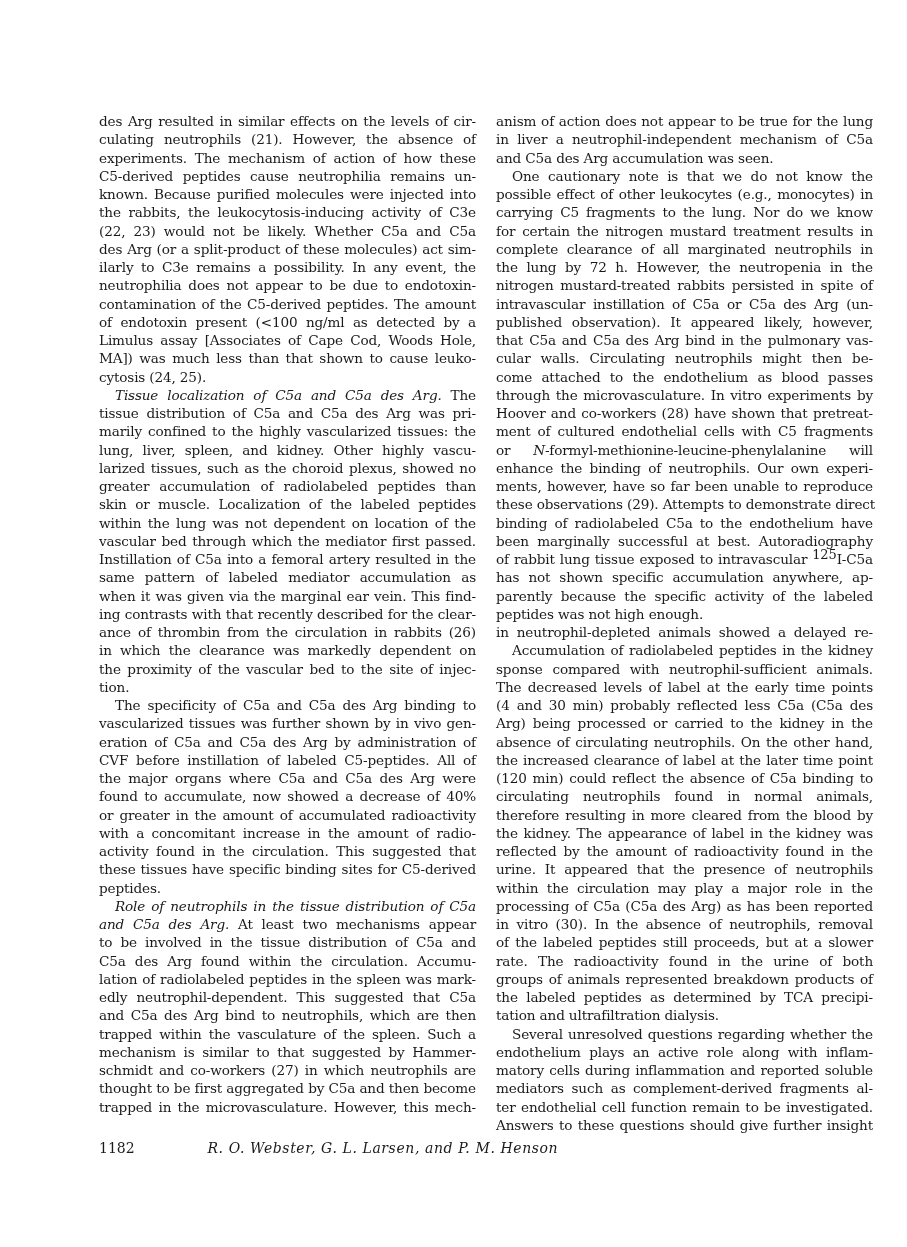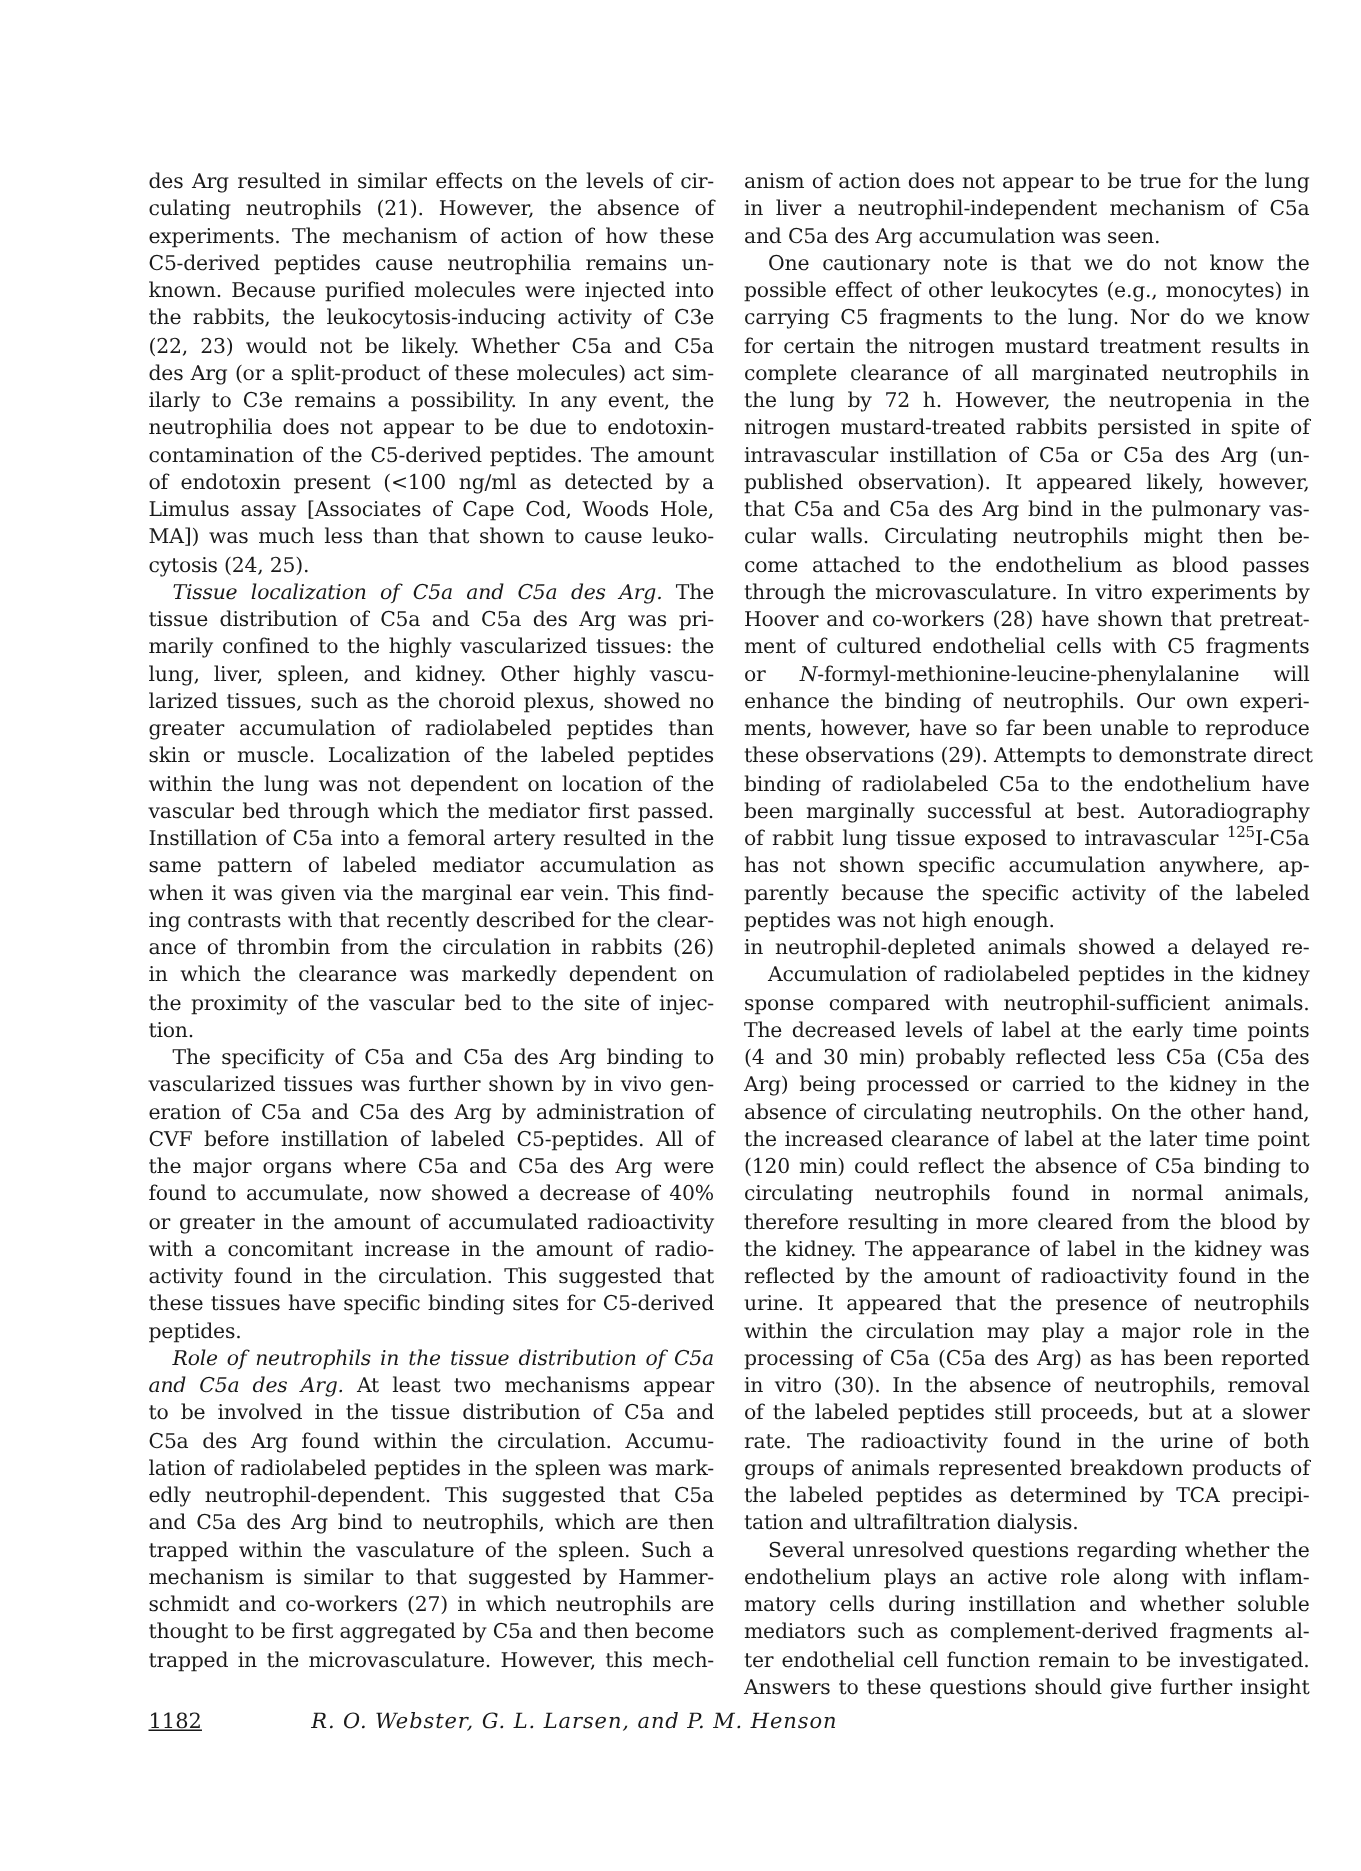--- a/index.html
+++ b/index.html
@@ -6,23 +6,23 @@
   body { width: 907px; height: 1247px; position: relative; overflow: hidden; color: #1a1a1a;
          font-family: "DejaVu Serif", "Liberation Serif", serif; }
   .col { position: absolute; top: 100px; width: 377px; margin-top: 12px; }
   #col-left { left: 99px; }
   #col-right { left: 496px; }
   .line { display: block; height: 18.25px; line-height: 18.25px; font-size: 13.6px;
           white-space: nowrap; text-align: justify; text-align-last: justify; letter-spacing: -0.15px; }
   .line.last { text-align-last: left; }
   .line.indent { padding-left: 16px; }
   .it { font-style: italic; }
-  sup { font-size: 10px; line-height: 0; vertical-align: 5px; }
+  sup { font-size: 13px; line-height: 0; vertical-align: 5px; }
   #footer { position: absolute; top: 1140px; left: 99px; font-size: 14px; white-space: nowrap; }
-  #footer .pg { display: inline-block; width: 73px; text-decoration: underline; }
+  #footer .pg { display: inline-block; width: 73px; }
   #footer .authors { font-style: italic; letter-spacing: 0.6px; margin-left: 31px; }
 </style>
 </head>
 <body>
 
 <div id="col-left" class="col">
     <div class="line"><span>des Arg resulted in similar effects on the levels of cir-</span></div>
     <div class="line"><span>culating neutrophils (21). However, the absence of</span></div>
     <div class="line"><span>experiments. The mechanism of action of how these</span></div>
     <div class="line"><span>C5-derived peptides cause neutrophilia remains un-</span></div>
@@ -124,21 +124,21 @@
     <div class="line"><span>within the circulation may play a major role in the</span></div>
     <div class="line"><span>processing of C5a (C5a des Arg) as has been reported</span></div>
     <div class="line"><span>in vitro (30). In the absence of neutrophils, removal</span></div>
     <div class="line"><span>of the labeled peptides still proceeds, but at a slower</span></div>
     <div class="line"><span>rate. The radioactivity found in the urine of both</span></div>
     <div class="line"><span>groups of animals represented breakdown products of</span></div>
     <div class="line"><span>the labeled peptides as determined by TCA precipi-</span></div>
     <div class="line last"><span>tation and ultrafiltration dialysis.</span></div>
     <div class="line indent"><span>Several unresolved questions regarding whether the</span></div>
     <div class="line"><span>endothelium plays an active role along with inflam-</span></div>
-    <div class="line"><span>matory cells during instillation and whether soluble</span></div>
+    <div class="line"><span>matory cells during inflammation and reported soluble</span></div>
     <div class="line"><span>mediators such as complement-derived fragments al-</span></div>
     <div class="line"><span>ter endothelial cell function remain to be investigated.</span></div>
     <div class="line"><span>Answers to these questions should give further insight</span></div>
   </div>
 
 <div id="footer">
   <span class="pg">1182</span>
   <span class="authors">R. O. Webster, G. L. Larsen, and P. M. Henson</span>
 </div>
 

